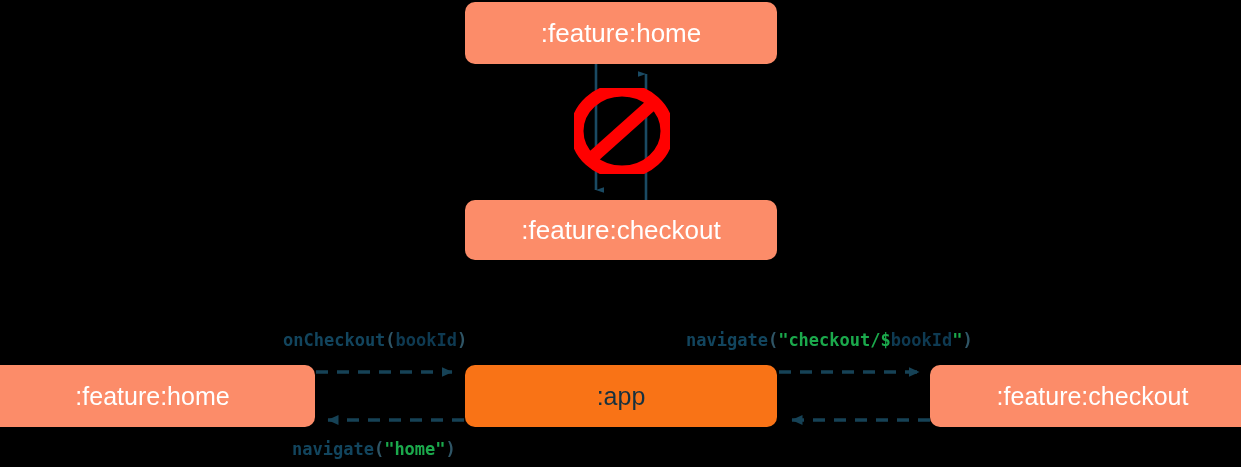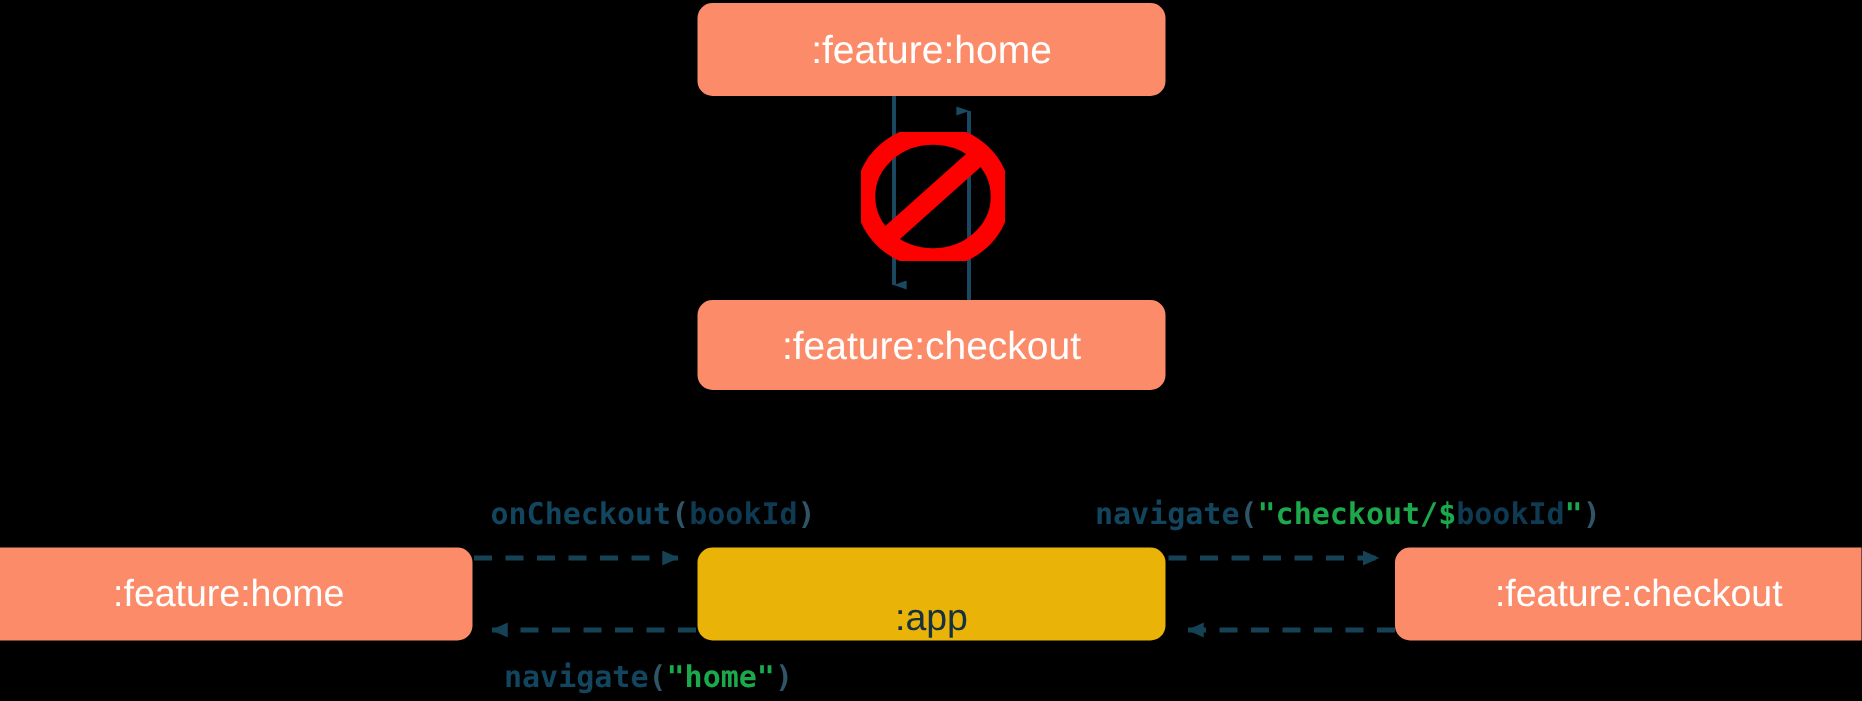--- a/index.html
+++ b/index.html
@@ -35,22 +35,21 @@
     font-family: "Liberation Sans", sans-serif;
     font-weight: 400;
   }
   .node.module {
     background: #FC8C69;
   }
   .node.module .node-label {
     color: #FFFFFF;
   }
   .node.app {
-    background: #eab308;
-    align-items: flex-end;
+    background: #f97316;
   }
   .node.app .node-label {
     color: #16313F;
   }
 
   
   #node-home-top    { left: 465px; top: 2px;   width: 312px; height: 62px;  }
   #node-checkout-top{ left: 465px; top: 200px; width: 312px; height: 60px;  }
   #node-home-top .node-label,
   #node-checkout-top .node-label { font-size: 26px; }
@@ -79,26 +78,25 @@
     top: 88px;
     width: 96px;
     height: 86px;
   }
   #no-entry-icon svg { display: block; }
 
   
   .edge-label {
     position: absolute;
     font-family: "DejaVu Sans Mono", "Liberation Mono", monospace;
-    font-size: 20px;
+    font-size: 17px;
     font-weight: bold;
     letter-spacing: 0px;
     white-space: nowrap;
     line-height: 1;
-    margin-left: 44px;
   }
   .tok-fn    { color: #12455E; }
   .tok-punct { color: #2F5566; }
   .tok-arg   { color: #0E3A52; }
   .tok-str   { color: #1BA94C; }
 
   #label-on-checkout      { left: 283px; top: 332px; }
   #label-navigate-checkout{ left: 686px; top: 332px; }
   #label-navigate-home    { left: 292px; top: 441px; }
   #label-on-payment       { left: 739px; top: 441px; }

